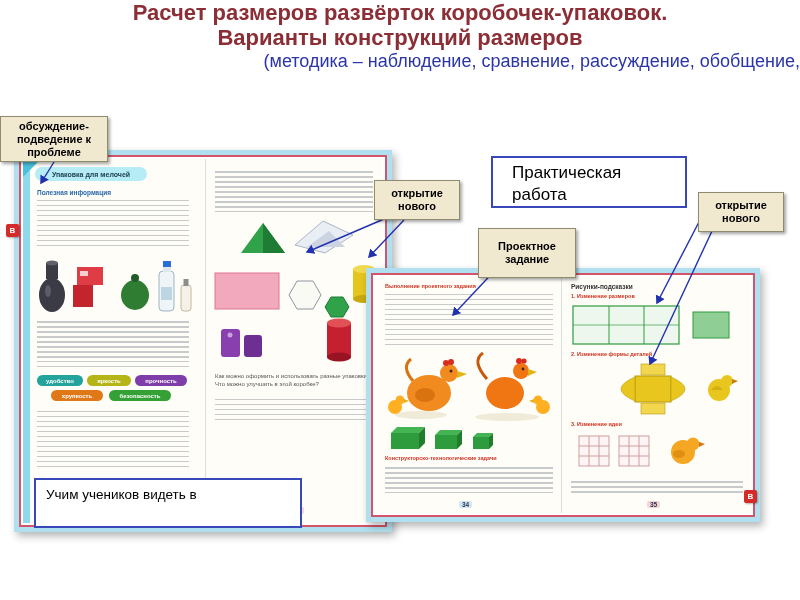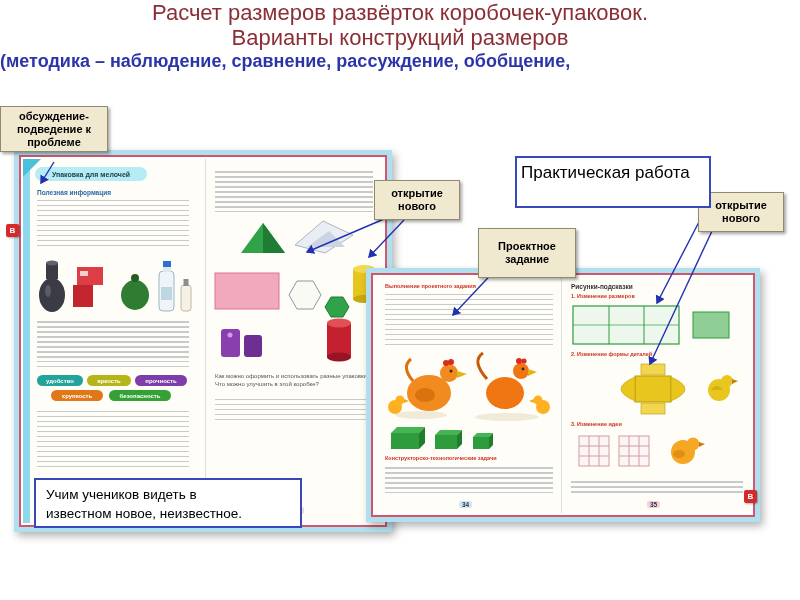--- a/index.html
+++ b/index.html
@@ -1,20 +1,20 @@
 <!DOCTYPE html>
 <html style="--title: #8b2e35; --subtitle: #2b35a8; --callout-bg: #f1e9cf; --callout-border: #8d8d6e; --note-border: #3848b8; --arrow: #2231b0; --book-outer: #b0e0ef; --book-inner: #d4556a;"><head>
 <meta charset="utf-8">
 <style>
   *{margin:0;padding:0;box-sizing:border-box}
   html,body{width:800px;height:600px}
   body{position:relative;font-family:"Liberation Sans",sans-serif;background:#fff;overflow:hidden}
   .abs{position:absolute}
-  .title-line{font-weight:normal;text-align:center;color:var(--title,#8b2e35);font-size:22px;line-height:25px;width:800px}
-  .subtitle-line{font-weight:bold;text-align:left;color:var(--subtitle,#2b35a8);font-size:18px;line-height:22px;width:800px}
+  .title-line{font-weight:bold;text-align:center;color:var(--title,#8b2e35);font-size:22px;line-height:25px;width:800px}
+  .subtitle-line{font-weight:normal;text-align:right;color:var(--subtitle,#2b35a8);font-size:18px;line-height:22px;width:800px}
   .callout{position:absolute;background:var(--callout-bg,#f1e9cf);border:1px solid var(--callout-border,#8d8d6e);
     box-shadow:2px 2px 3px rgba(0,0,0,.35);font-weight:bold;font-size:11px;line-height:13px;text-align:center;
     display:flex;align-items:center;justify-content:center;padding:2px;z-index:30;color:#000}
   .notebox{position:absolute;background:#fff;border:2px solid var(--note-border,#3848b8);z-index:30;color:#000}
   .book{position:absolute;background:#fff;border:5px solid var(--book-outer,#b0e0ef);box-shadow:3px 4px 8px rgba(0,0,0,.3)}
   .book-frame{position:absolute;inset:0;border:2px solid var(--book-inner,#d4556a)}
   .page-inner{position:absolute;inset:2px;background:#fffdf8;overflow:hidden}
   .txt{position:absolute;background:repeating-linear-gradient(#9aa0a6 0,#9aa0a6 1.5px,transparent 1.5px,transparent 5px);opacity:.55}
   .gutter{position:absolute;top:0;bottom:0;width:1px;background:#ddd}
   .tinyhead{position:absolute;font-size:6.5px;font-weight:bold;line-height:8px;color:#333}
@@ -222,23 +222,22 @@
   <g style="stroke:var(--arrow,#2231b0);stroke-width:1.4" fill="none">
     <line x1="54" y1="162" x2="41" y2="183" marker-end="url(#ah)"></line>
     <line x1="384" y1="219" x2="307" y2="252" marker-end="url(#ah)"></line>
     <line x1="404" y1="220" x2="369" y2="257" marker-end="url(#ah)"></line>
     <line x1="500" y1="265" x2="453" y2="315" marker-end="url(#ah)"></line>
     <line x1="700" y1="220" x2="657" y2="303" marker-end="url(#ah)"></line>
     <line x1="712" y1="231" x2="650" y2="364" marker-end="url(#ah)"></line>
   </g>
 </svg>
 
-<div class="callout" style="left:0;top:106px;width:108px;height:46px">обсуждение-подведение к проблеме</div>
+<div class="callout" style="left:0;top:116px;width:108px;height:46px">обсуждение-подведение к проблеме</div>
 <div class="callout" style="left:374px;top:180px;width:86px;height:40px">открытие нового</div>
 <div class="callout" style="left:478px;top:228px;width:98px;height:50px">Проектное задание</div>
 <div class="callout" style="left:698px;top:192px;width:86px;height:40px">открытие нового</div>
 
-<div class="notebox" style="left:515px;top:156px;width:196px;height:52px;padding:4px 4px;font-size:17px;line-height:22px">Практическая работа</div>
+<div class="notebox" style="left:491px;top:156px;width:196px;height:52px;padding:4px 19px;font-size:17px;line-height:22px">Практическая работа</div>
 
 <div class="notebox" style="left:34px;top:478px;width:268px;height:50px;padding:5px 10px;font-size:13.5px;line-height:19px">
   <div>Учим учеников видеть в</div>
-  <div>известном новое, неизвестное.</div>
 </div>
 
 </body></html>

